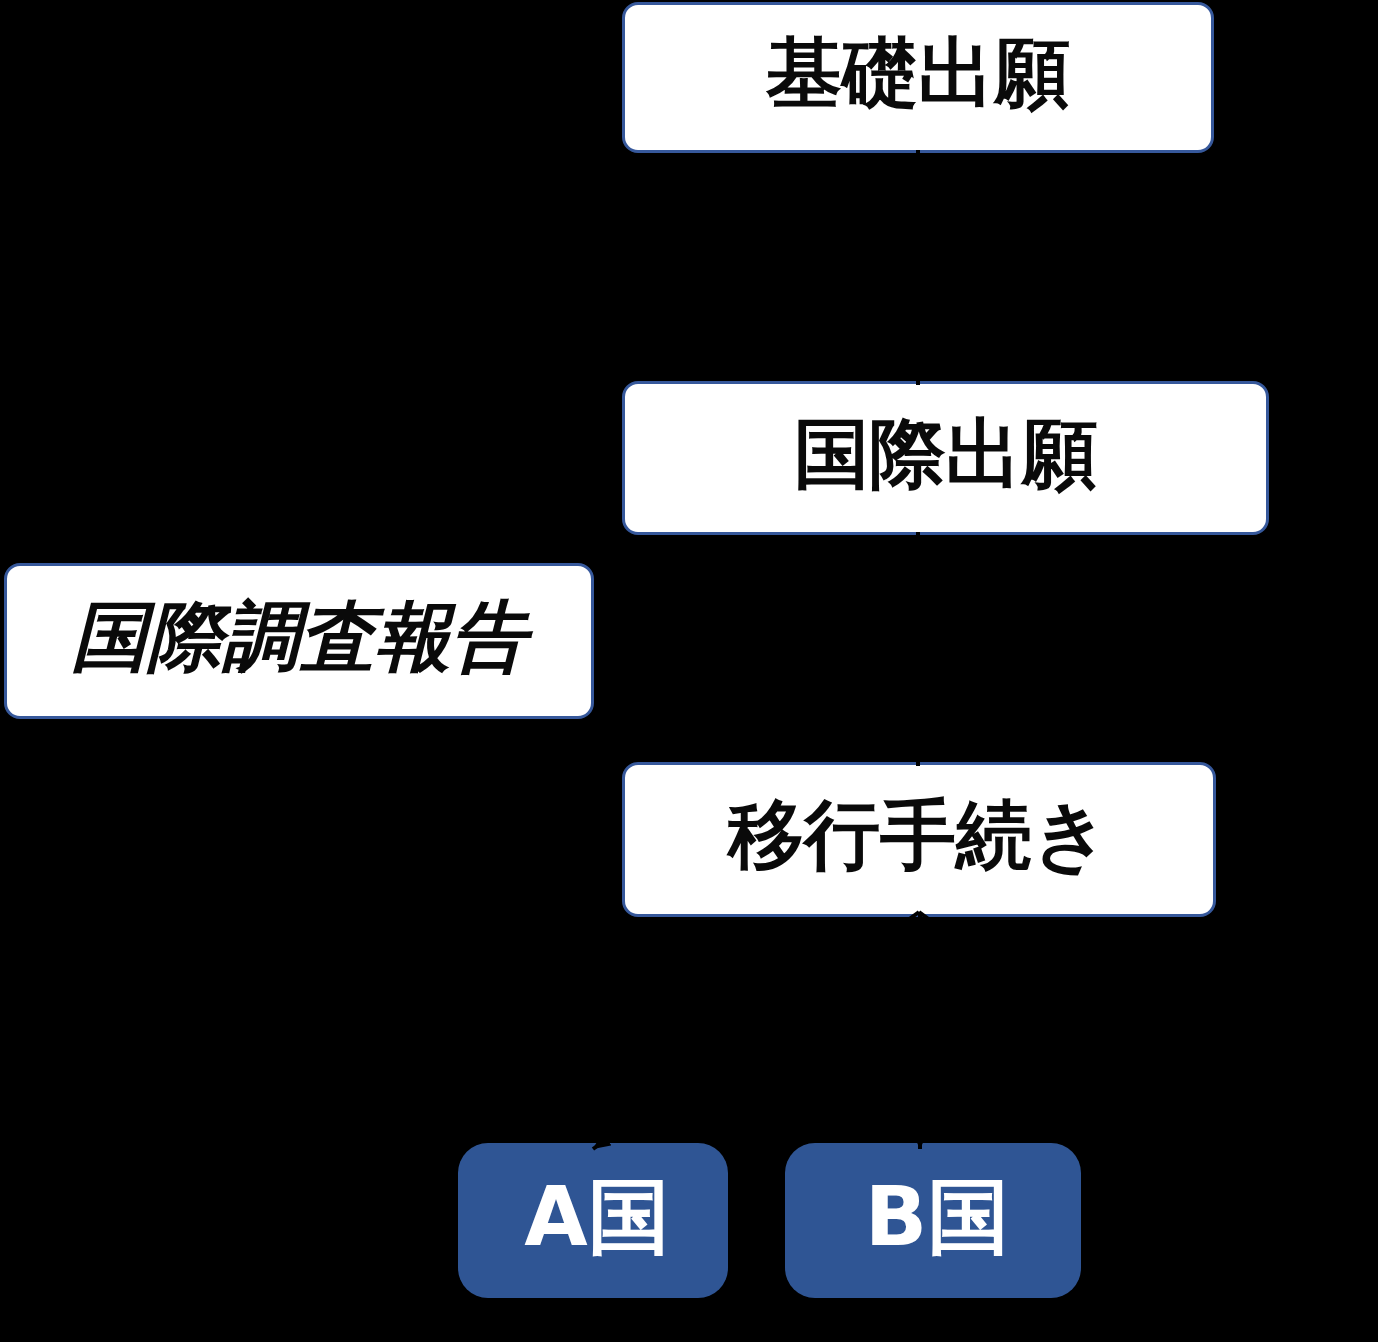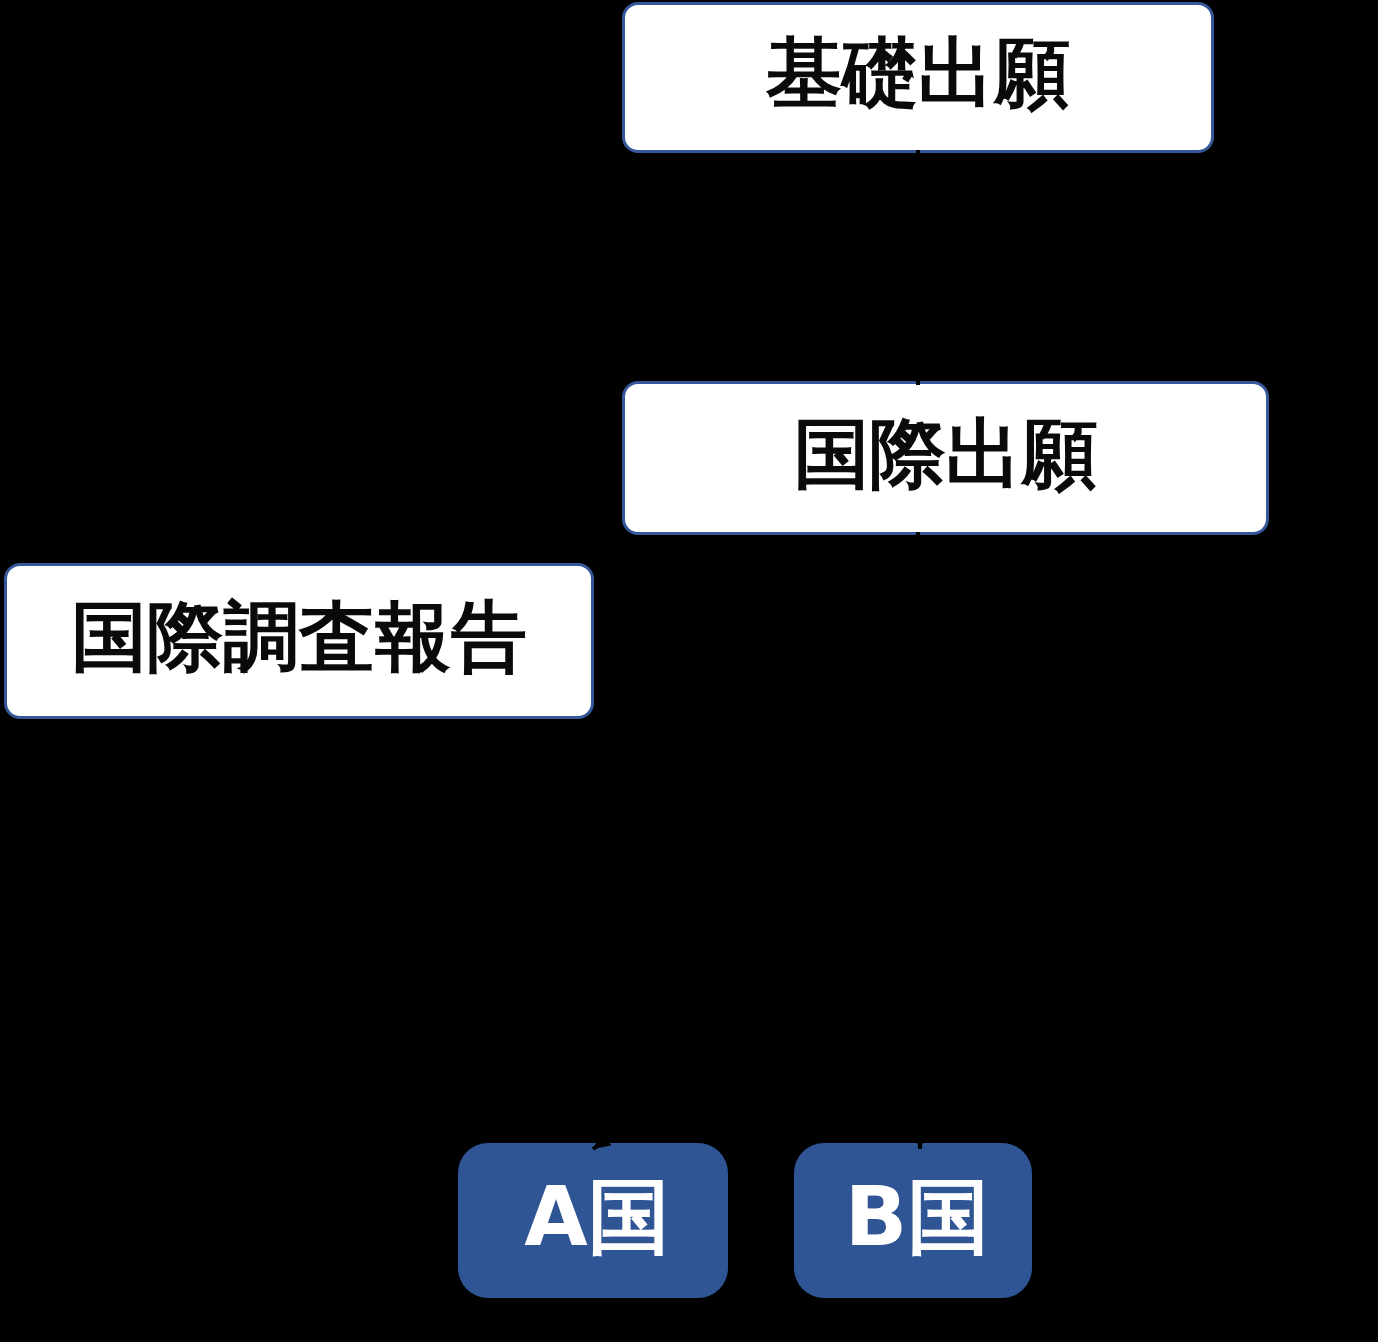--- a/index.html
+++ b/index.html
@@ -49,43 +49,46 @@
     border: none;
     border-radius: 30px;
     color: #FFFFFF;
     font-weight: 700;
     font-size: 82px;
     padding-left: 8px;
   }
   
   .pos-basic      { left: 622px; top: 2px;    width: 592px; height: 151px; }
   .pos-intl       { left: 622px; top: 381px;  width: 647px; height: 154px; }
-  .pos-isr        { left: 4px;   top: 563px;  width: 590px; height: 156px; }
+  .pos-isr        { left: 4px;   top: 563px;  width: 590px; height: 156px; font-style: italic; }
   .pos-transition { left: 622px; top: 762px;  width: 594px; height: 155px; }
   .pos-country-a  { left: 458px; top: 1143px; width: 270px; height: 155px; }
-  .pos-country-b  { left: 785px; top: 1143px; width: 238px; height: 155px; margin-left: 9px; }
+  .pos-country-b  { left: 785px; top: 1143px; width: 296px; height: 155px; }
   .pos-country-c  { left: 1103px;top: 1143px; width: 270px; height: 155px; }
 </style>
 </head>
 <body>
 
 <div class="canvas">
 
   <div class="node process pos-basic">
     <span>基礎出願</span>
   </div>
 
   <div class="node process pos-intl">
     <span>国際出願</span>
   </div>
 
   <div class="node process pos-isr">
     <span>国際調査報告</span>
   </div>
 
+  <div class="node process pos-transition">
+    <span>移行手続き</span>
+  </div>
 
   <div class="node country pos-country-a">
     <span>A国</span>
   </div>
 
   <div class="node country pos-country-b">
     <span>B国</span>
   </div>
 
 

